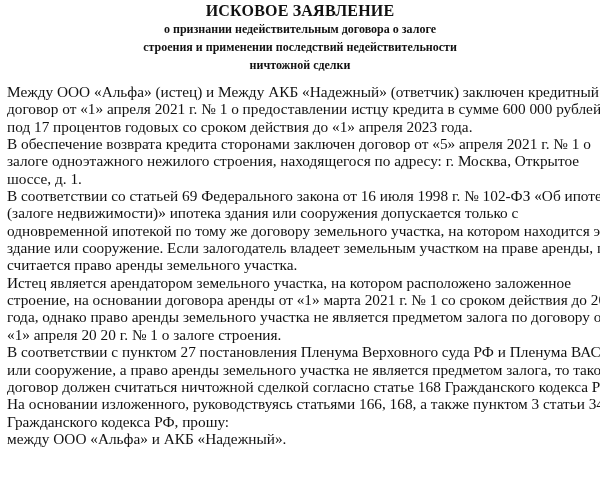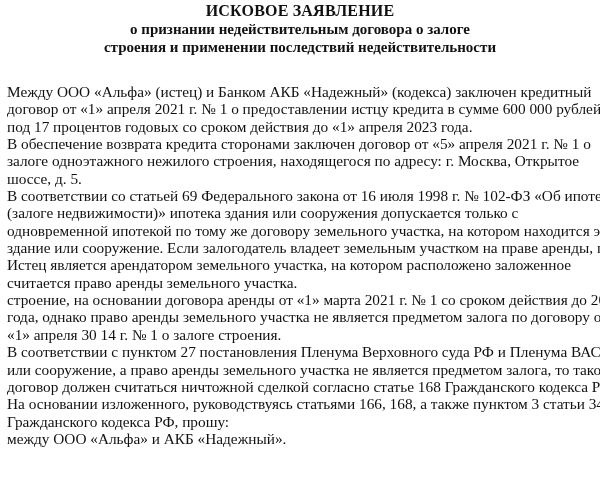--- a/index.html
+++ b/index.html
@@ -7,53 +7,54 @@
       width: 600px; height: 492px; overflow: hidden;
       font-family: "Liberation Serif", "DejaVu Serif", serif;
       color: #111111;
     }
     .doc { position: relative; width: 600px; height: 492px; padding-left: 8px; }
     .header {
       position: absolute; top: 1px; left: 0; width: 600px;
       text-align: center; font-weight: bold;
     }
     .header .title { font-size: 16px; line-height: 19px; letter-spacing: 0.2px; }
-    .header .sub { font-size: 15px; line-height: 18px; }
+    .header .sub { font-size: 12px; line-height: 18px; }
     .body {
       position: absolute; top: 83px; left: 7px; width: 592px;
       font-size: 15.3px; line-height: 17.35px; white-space: nowrap;
     }
     .line { display: block; height: 17.35px; }
   </style>
 </head>
 <body>
 
 <div class="doc">
   <div class="header">
     <div class="title">ИСКОВОЕ ЗАЯВЛЕНИЕ</div>
     <div class="sub">о признании недействительным договора о залоге</div>
     <div class="sub">строения и применении последствий недействительности</div>
+    <div class="sub">ничтожной сделки</div>
   </div>
 
   <div class="body">
-    <span class="line">Между ООО «Альфа» (истец) и Банком АКБ «Надежный» (кодекса) заключен кредитный</span>
+    <span class="line">Между ООО «Альфа» (истец) и Между АКБ «Надежный» (ответчик) заключен кредитный</span>
     <span class="line">договор от «1» апреля 2021 г. № 1 о предоставлении истцу кредита в сумме 600 000 рублей</span>
     <span class="line">под 17 процентов годовых со сроком действия до «1» апреля 2023 года.</span>
     <span class="line">В обеспечение возврата кредита сторонами заключен договор от «5» апреля 2021 г. № 1 о</span>
     <span class="line">залоге одноэтажного нежилого строения, находящегося по адресу: г. Москва, Открытое</span>
-    <span class="line">шоссе, д. 5.</span>
+    <span class="line">шоссе, д. 1.</span>
     <span class="line">В соответствии со статьей 69 Федерального закона от 16 июля 1998 г. № 102-ФЗ «Об ипотеке</span>
     <span class="line">(залоге недвижимости)» ипотека здания или сооружения допускается только с</span>
     <span class="line">одновременной ипотекой по тому же договору земельного участка, на котором находится это</span>
     <span class="line">здание или сооружение. Если залогодатель владеет земельным участком на праве аренды, при</span>
+    <span class="line">считается право аренды земельного участка.</span>
     <span class="line">Истец является арендатором земельного участка, на котором расположено заложенное</span>
-    <span class="line">считается право аренды земельного участка.</span>
     <span class="line">строение, на основании договора аренды от «1» марта 2021 г. № 1 со сроком действия до 2022</span>
     <span class="line">года, однако право аренды земельного участка не является предметом залога по договору от</span>
-    <span class="line">«1» апреля 30 14 г. № 1 о залоге строения.</span>
+    <span class="line">«1» апреля 20 20 г. № 1 о залоге строения.</span>
     <span class="line">В соответствии с пунктом 27 постановления Пленума Верховного суда РФ и Пленума ВАС</span>
     <span class="line">или сооружение, а право аренды земельного участка не является предметом залога, то такой</span>
     <span class="line">договор должен считаться ничтожной сделкой согласно статье 168 Гражданского кодекса РФ.</span>
     <span class="line">На основании изложенного, руководствуясь статьями 166, 168, а также пунктом 3 статьи 340</span>
     <span class="line">Гражданского кодекса РФ, прошу:</span>
     <span class="line">между ООО «Альфа» и АКБ «Надежный».</span>
   </div>
 </div>
 
 </body></html>

